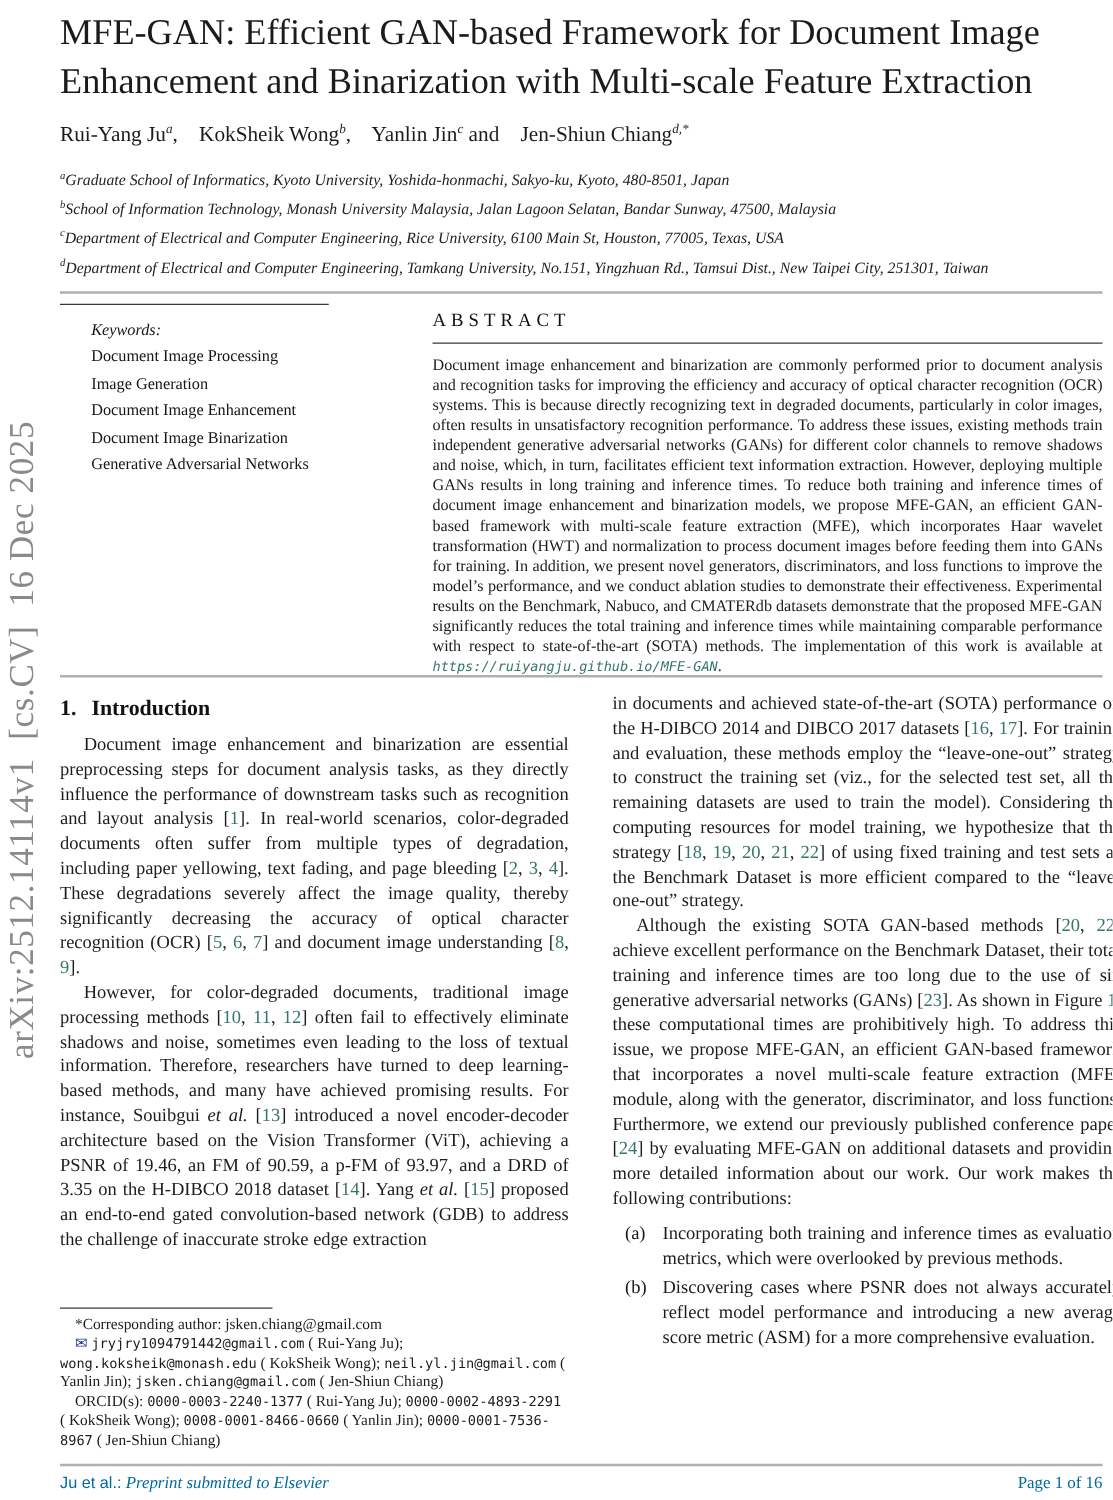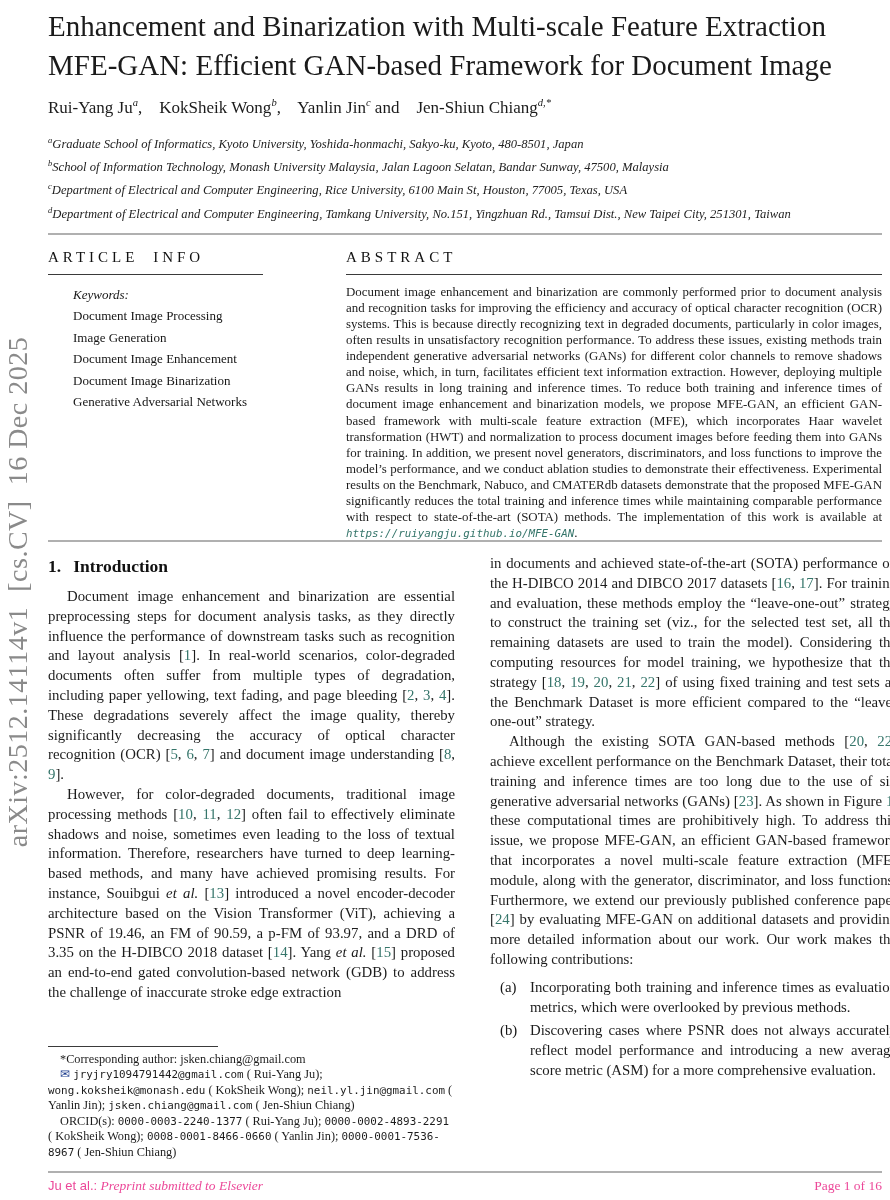--- a/index.html
+++ b/index.html
@@ -47,50 +47,49 @@
   .contrib{margin-top:8px;padding-left:10px;}
   .contrib-item{display:flex;margin-top:4px;}
   .contrib-label{width:30px;flex:none;font-size:14.8px;line-height:19.8px;}
   .contrib-text{flex:1;font-size:14.8px;line-height:19.8px;text-align:justify;color:#1c1c1c;}
   .footnote{margin-top:auto;}
   .fn-rule{width:170px;height:1px;background:#3a3a3a;margin-bottom:5px;}
   .fn-p{font-size:12.3px;line-height:15.5px;margin:0;text-indent:12px;color:#1c1c1c;}
   .fn-p .mono{font-size:10.9px;}
   .email-icon{color:#1f3f8f;font-size:12px;font-style:normal;}
   .footer{position:absolute;left:48px;top:1171px;width:834px;}
-  .footer-row{display:flex;justify-content:space-between;margin-top:5px;font-size:13.5px;color:#ec4899;}
+  .footer-row{display:flex;justify-content:space-between;margin-top:5px;font-size:13.5px;color:#0369a1;}
   .footer-sans{font-family:"Liberation Sans", sans-serif;font-size:13px;}
   .footer-it{font-style:italic;}
 </style>
 </head>
 <body>
 
 <div class="banner">arXiv:2512.14114v1  [cs.CV]  16 Dec 2025</div>
 
 <div class="content">
 
   <div class="title">
+    <div>MFE-GAN: Efficient GAN-based Framework for Document Image</div>
     <div>Enhancement and Binarization with Multi-scale Feature Extraction</div>
-    <div>MFE-GAN: Efficient GAN-based Framework for Document Image</div>
   </div>
 
   <div class="authors">Rui-Yang Ju<span class="sup">a</span>,    KokSheik Wong<span class="sup">b</span>,    Yanlin Jin<span class="sup">c</span> and    Jen-Shiun Chiang<span class="sup">d,*</span></div>
 
   <div class="affils">
     <div class="affil"><sup>a</sup><span>Graduate School of Informatics, Kyoto University, Yoshida-honmachi, Sakyo-ku, Kyoto, 480-8501, Japan</span></div>
     <div class="affil"><sup>b</sup><span>School of Information Technology, Monash University Malaysia, Jalan Lagoon Selatan, Bandar Sunway, 47500, Malaysia</span></div>
     <div class="affil"><sup>c</sup><span>Department of Electrical and Computer Engineering, Rice University, 6100 Main St, Houston, 77005, Texas, USA</span></div>
     <div class="affil"><sup>d</sup><span>Department of Electrical and Computer Engineering, Tamkang University, No.151, Yingzhuan Rd., Tamsui Dist., New Taipei City, 251301, Taiwan</span></div>
   </div>
 
   <div class="hr-gray rule-top"></div>
 
   <div class="info-row">
     <div class="info-col">
-      <div class="block-head">ARTICLE INFO</div>
       <div class="head-rule short"></div>
       <div class="keywords">
         <div class="kw-label">Keywords:</div>
         <div>Document Image Processing</div>
         <div>Image Generation</div>
         <div>Document Image Enhancement</div>
         <div>Document Image Binarization</div>
         <div>Generative Adversarial Networks</div>
       </div>
     </div>

